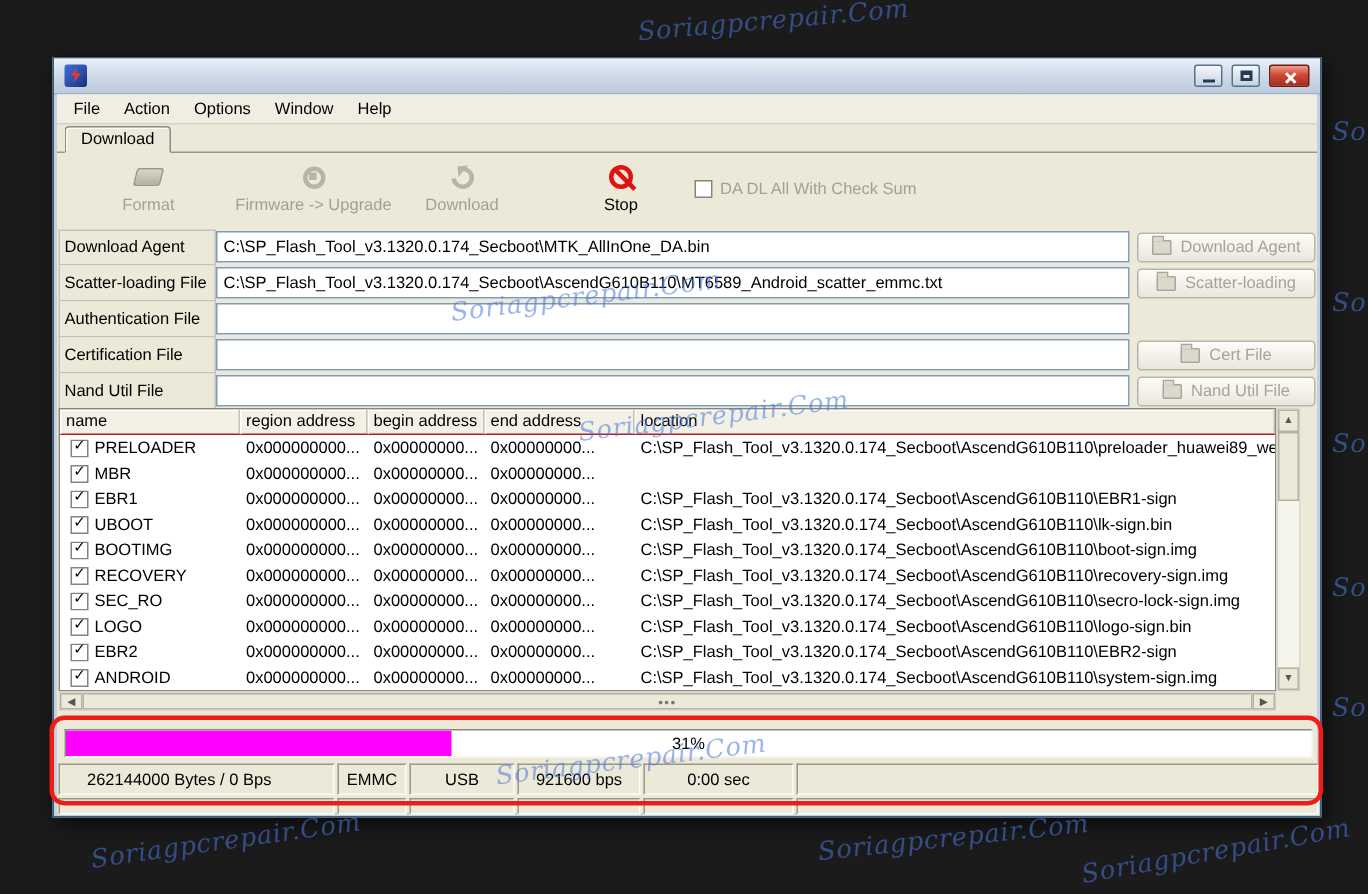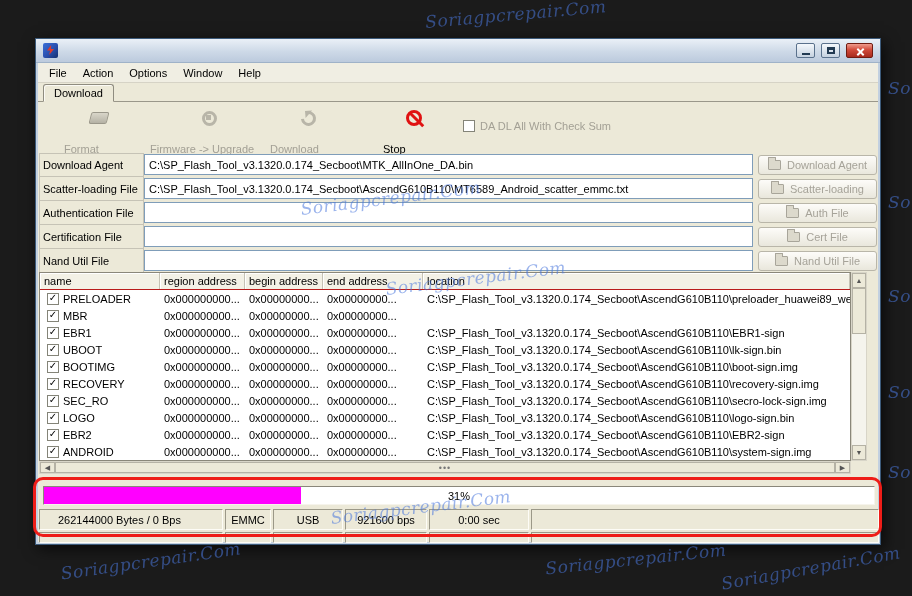--- a/index.html
+++ b/index.html
@@ -37,21 +37,21 @@
            align-items:center;padding-left:3px;border-bottom:1px solid #d6d3c6}
   .menu-item{padding:2px 8px}
   .tabstrip{position:absolute;top:20px;left:0;right:0;height:19px;display:flex;align-items:flex-end;
             padding-left:5px;border-bottom:1px solid #9a978a}
   .tab{height:18px;margin-bottom:-1px;padding:2px 10px 0;background:#ece9d8;border:1px solid #8f8c80;
        border-bottom:1px solid #ece9d8;border-radius:3px 3px 0 0;box-shadow:inset 1px 1px 0 #fbfaf4}
   .content{position:absolute;top:39px;left:0;right:0;bottom:0}
 
   
   .toolbar{position:absolute;left:0;top:2px;right:0;height:46px}
-  .tool{position:absolute;top:5px;display:flex;flex-direction:column;gap:16px}
+  .tool{position:absolute;top:5px;display:flex;flex-direction:column;align-items:center;gap:4px}
   .tool-label{font-size:11px;color:#a3a095}
   .tool-label.dark{color:#000}
   .icon-box{height:18px;display:flex;align-items:center;justify-content:center}
   .format-icon{width:18px;height:12px;background:linear-gradient(#d9d6c9,#b5b2a5);border:1px solid #9a978a;
                border-radius:2px;transform:skewX(-14deg)}
   .firmware-icon{width:15px;height:15px;border:3px solid #b8b5a8;border-radius:50%;position:relative}
   .firmware-icon::after{content:"";position:absolute;left:1px;top:1px;width:5px;height:5px;background:#b8b5a8}
   .download-icon{width:15px;height:15px;border:3px solid #b8b5a8;border-radius:50%;border-left-color:transparent;
                  transform:rotate(40deg);position:relative}
   .download-icon::after{content:"";position:absolute;left:-8px;top:-4px;border:5px solid transparent;border-right-color:#b8b5a8}
@@ -211,24 +211,20 @@
           <span class="field-label">Scatter-loading File</span>
           <input class="field-input" value="C:\SP_Flash_Tool_v3.1320.0.174_Secboot\AscendG610B110\MT6589_Android_scatter_emmc.txt" style="">
           <span class="browse-btn">
             <span class="folder-icon"></span>
             <span>Scatter-loading</span>
           </span>
         </div>
         <div class="field-row" style="top:99px">
           <span class="field-label">Authentication File</span>
           <input class="field-input" value="" style="">
-          <span class="browse-btn">
-            <span class="folder-icon"></span>
-            <span>Auth File</span>
-          </span>
         </div>
         <div class="field-row" style="top:123px">
           <span class="field-label">Certification File</span>
           <input class="field-input" value="" style="">
           <span class="browse-btn">
             <span class="folder-icon"></span>
             <span>Cert File</span>
           </span>
         </div>
         <div class="field-row" style="top:147px">

